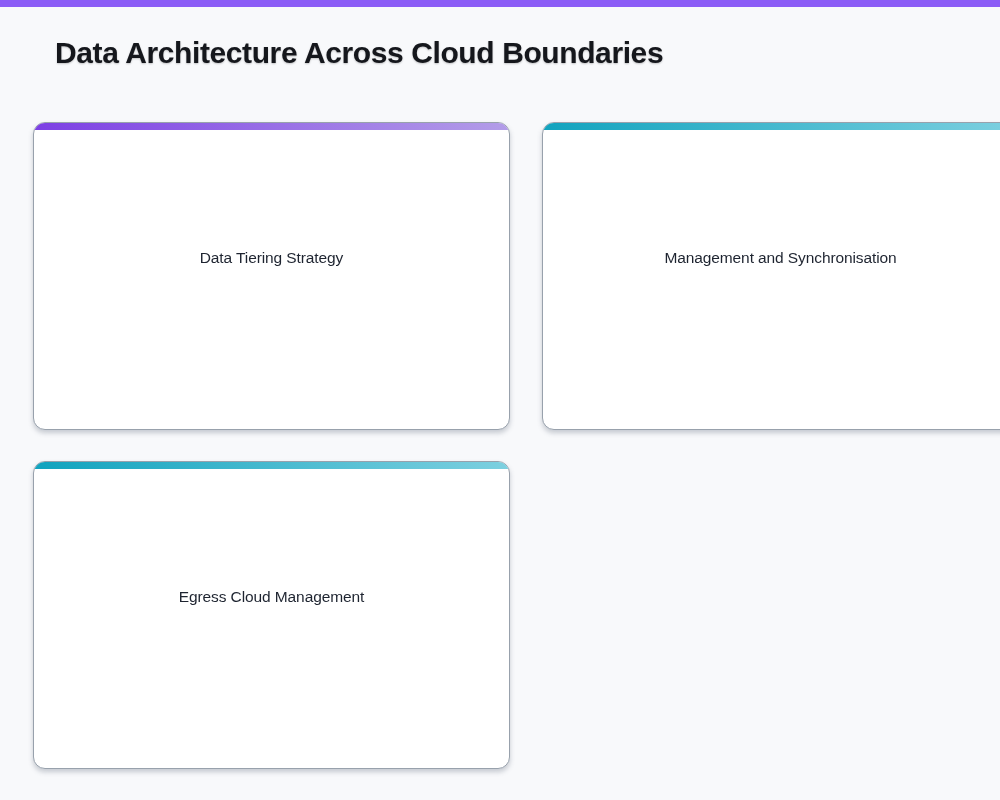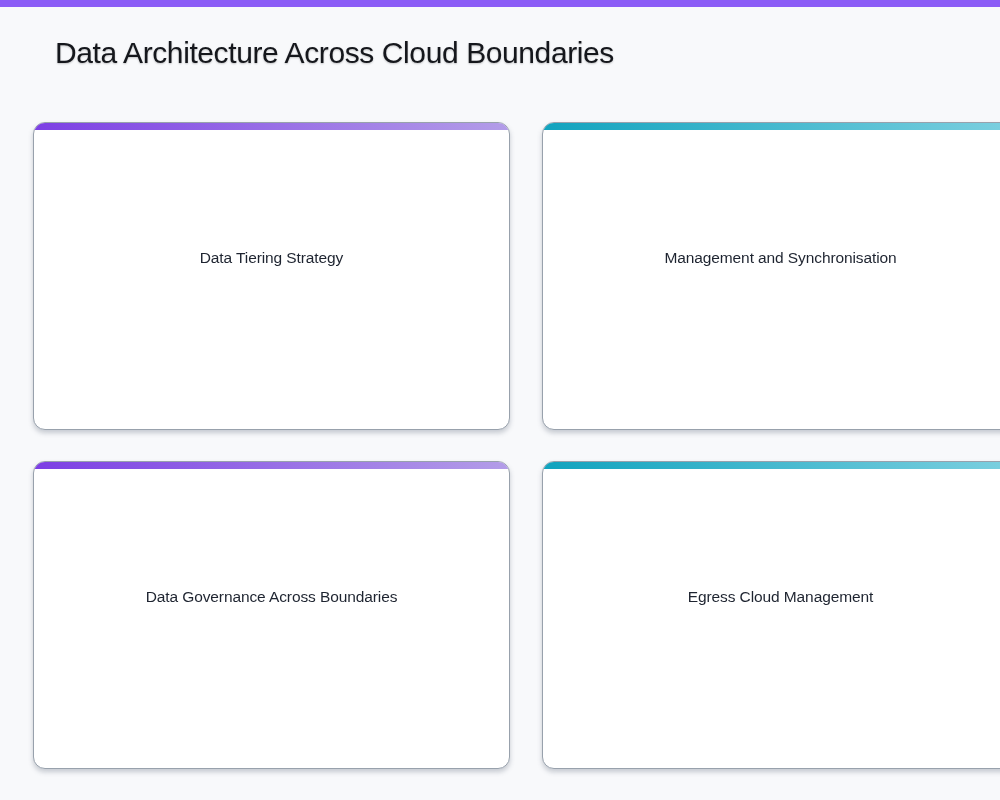--- a/index.html
+++ b/index.html
@@ -17,21 +17,21 @@
     width: 100%;
     height: 7px;
     background: #8B5CF6;
   }
 
   .page-title {
     position: absolute;
     top: 36px;
     left: 55px;
     font-size: 30px;
-    font-weight: 400;
+    font-weight: 700;
     color: #15171C;
     letter-spacing: -0.4px;
     text-shadow: 0 1px 2px rgba(0,0,0,0.22);
   }
 
   .card-grid {
     position: absolute;
     top: 122px;
     left: 33px;
     width: 986px;
@@ -90,23 +90,19 @@
   <div class="card accent-purple">
     <div class="card-accent-strip"></div>
     <div class="card-title">Data Tiering Strategy</div>
   </div>
 
   <div class="card accent-teal">
     <div class="card-accent-strip"></div>
     <div class="card-title">Management and Synchronisation</div>
   </div>
 
-  <div class="card accent-purple">
-    <div class="card-accent-strip"></div>
-    <div class="card-title">Data Governance Across Boundaries</div>
-  </div>
 
   <div class="card accent-teal">
     <div class="card-accent-strip"></div>
     <div class="card-title">Egress Cloud Management</div>
   </div>
 
 </div>
 
 </body></html>

